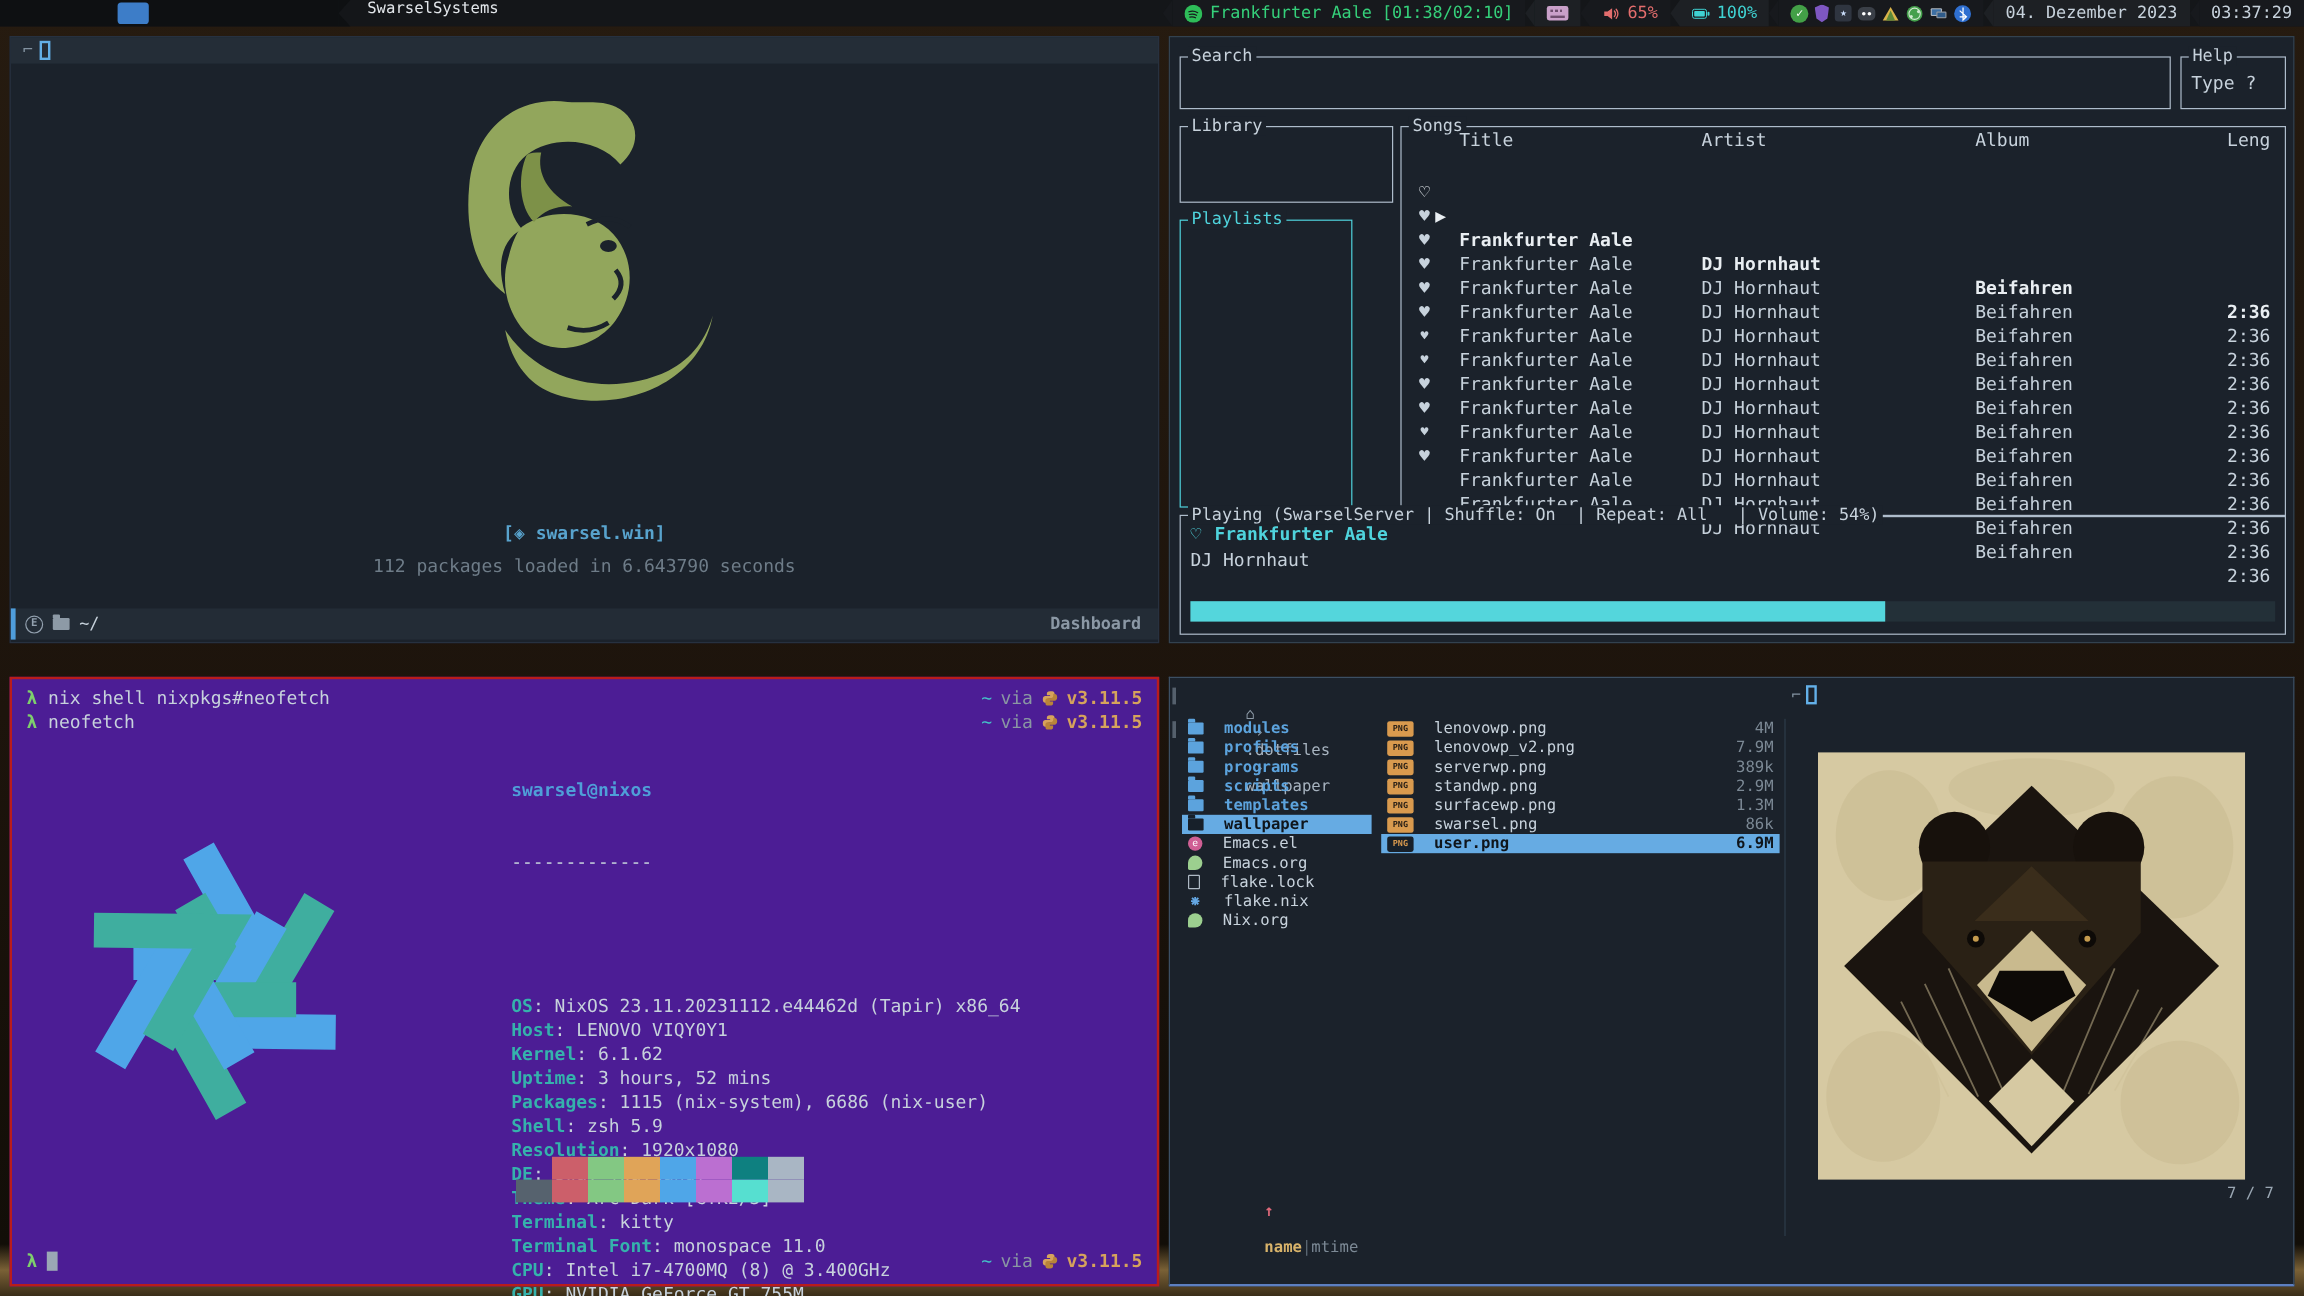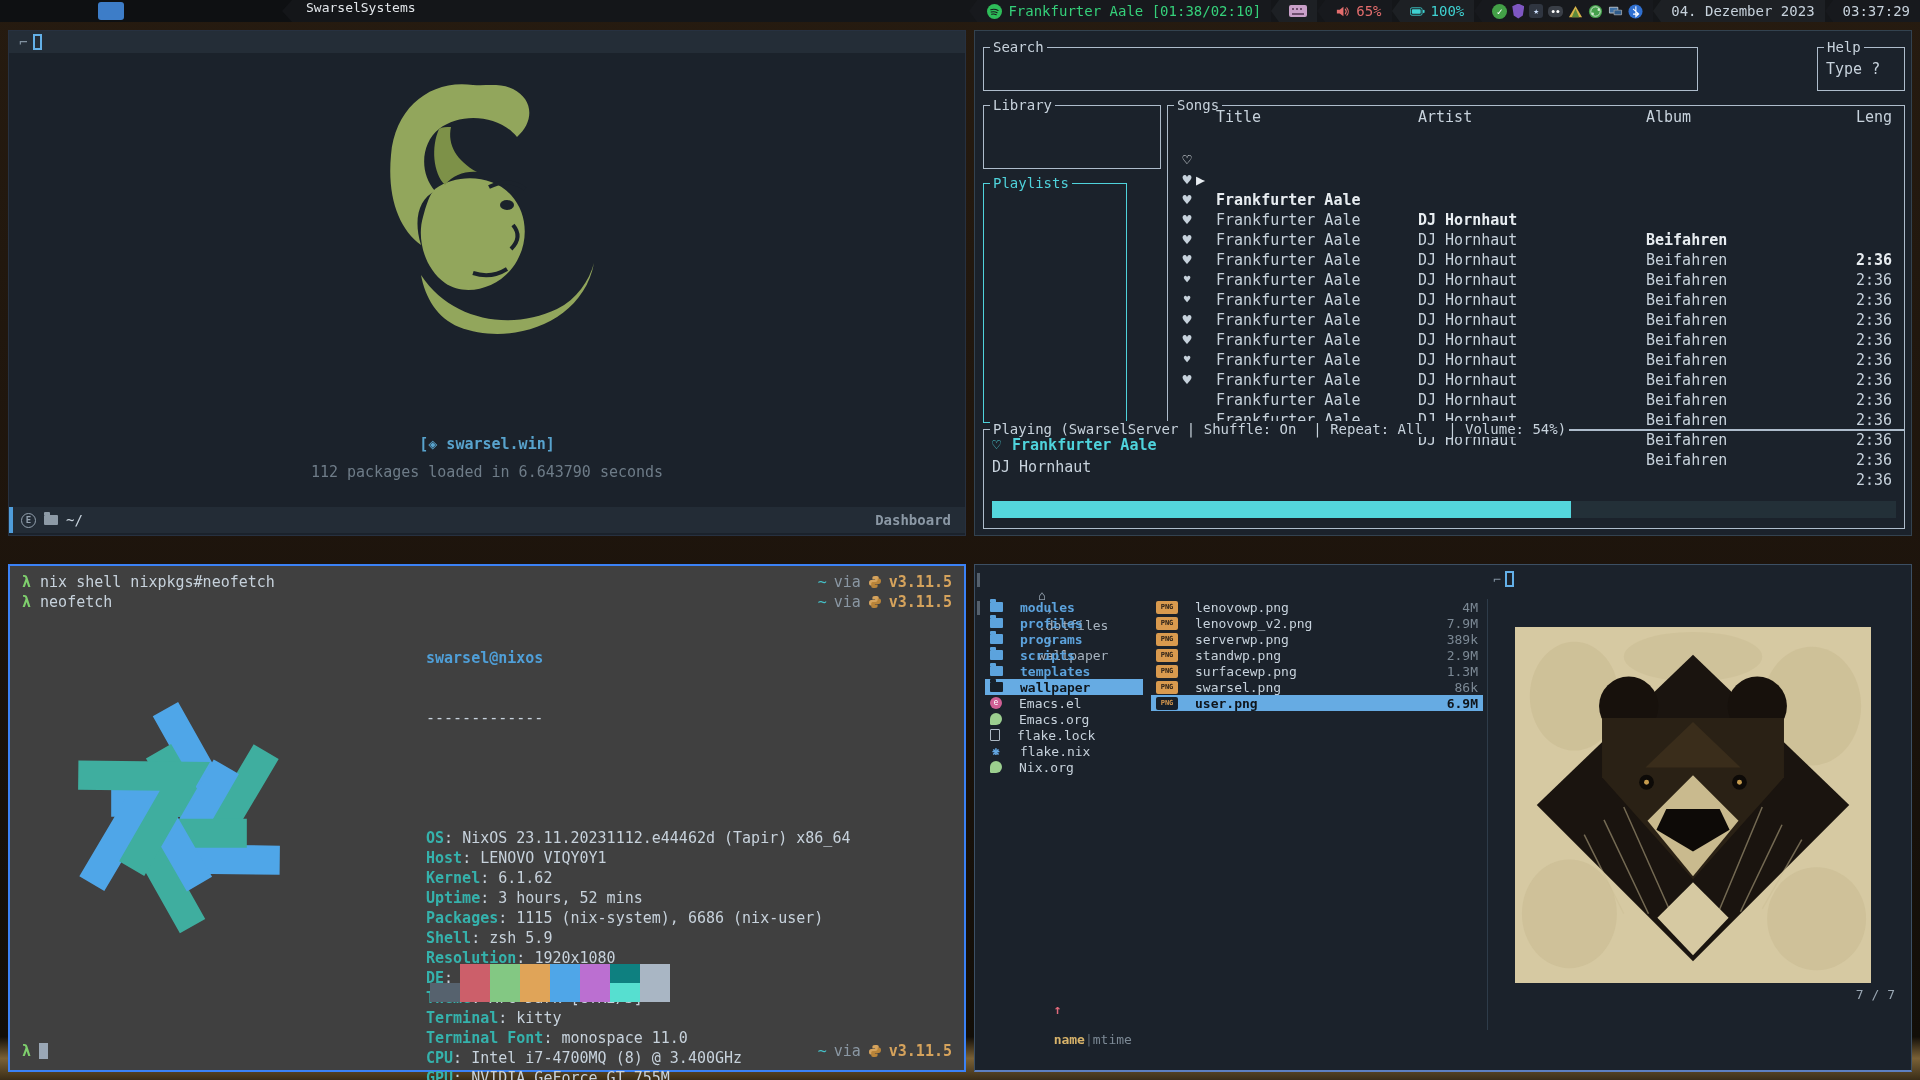--- a/index.html
+++ b/index.html
@@ -31,21 +31,21 @@
   .darksq { width:14px; height:14px; background:#2f3540; border-radius:3px; color:#cfe2ff; font-size:9px; display:flex; align-items:center; justify-content:center; }
   .keyboard-icon { width:18px; height:12px; background:#c9a0c9; border-radius:2px; position:relative; }
   .keyboard-icon::before { content:""; position:absolute; left:3px; top:3px; width:12px; height:2px;
      background:linear-gradient(90deg,#6e4e6e 0 2px,transparent 2px 4px,#6e4e6e 4px 6px,transparent 6px 8px,#6e4e6e 8px 10px,transparent 10px 12px); }
   .keyboard-icon::after { content:""; position:absolute; left:3px; bottom:2px; width:12px; height:2px; background:#6e4e6e; }
 
   
   .win { position:absolute; background:#1b222b; }
   #win-emacs { left:8px;  top:30px;  width:958px; height:506px; border:1px solid #273140; }
   #win-music { left:974px; top:30px;  width:938px; height:506px; border:1px solid #33424f; }
-  #win-term  { left:8px;  top:564px; width:958px; height:508px; border:2px solid #3b82f6; background:#404040; }
+  #win-term  { left:8px;  top:564px; width:958px; height:508px; border:2px solid #b91c1c; background:#4c1d95; }
   #win-files { left:974px; top:564px; width:938px; height:508px; border:1px solid #3c4f63; border-bottom:2px solid #5d7fc0; }
 
   
   #em-header { height:22px; background:#242d37; display:flex; align-items:center; padding-left:10px; gap:6px; color:#8292a0; font-size:14px; }
   .cursor-box { width:9px; height:16px; border:2px solid #63b0e8; }
   #em-face { position:absolute; left:352px; top:46px; }
   #em-welcome { position:absolute; top:348px; width:100%; text-align:center; color:#a7b8c4; font-size:15px; }
   #em-links { position:absolute; top:380px; width:100%; text-align:center; color:#58a3cd; font-weight:bold; font-size:15px; }
   #em-links .lnk { margin:0 5px; }
   #em-link2 { position:absolute; top:404px; width:100%; text-align:center; color:#58a3cd; font-weight:bold; font-size:15px; }
@@ -54,21 +54,21 @@
   #em-modeline .accent { width:4px; height:100%; background:#4f9ddb; }
   .circle-e { width:15px; height:15px; border-radius:50%; border:1.5px solid #93a1af; color:#93a1af; font-size:9px; display:flex; align-items:center; justify-content:center; font-weight:bold; }
   .folder-glyph { width:14px; height:10px; background:#8d9aa6; border-radius:1px; position:relative; }
   .folder-glyph::before { content:""; position:absolute; top:-3px; left:0; width:6px; height:3px; background:#8d9aa6; border-radius:1px 1px 0 0; }
   #em-mode { margin-left:auto; margin-right:14px; color:#8b98a5; font-weight:bold; }
 
   
   .box { position:absolute; border:1px solid #aebccb; }
   .box-title { position:absolute; top:-9px; left:6px; background:#1b222b; padding:0 3px; color:#c7d2dc; font-size:14px; white-space:pre; }
   #music { font-size:15px; }
-  #m-search { left:8px; top:16px; width:715px; height:44px; }
+  #m-search { left:8px; top:16px; width:826px; height:44px; }
   #m-help { left:842px; top:16px; width:88px; height:44px; }
   #m-help .help-body { padding:12px 8px 0 8px; }
   #m-library { left:8px; top:74px; width:178px; height:64px; }
   #m-library .li, #m-playlists .li { height:20px; line-height:20px; padding-left:8px; white-space:pre; }
   #m-library .items { padding-top:4px; }
   #m-playlists { left:8px; top:152px; width:144px; height:240px; border-color:#4fd3dc; }
   #m-playlists .box-title { color:#4fd3dc; }
   #m-playlists .items { padding-top:4px; }
   .li.bold { font-weight:bold; color:#dfe8ee; }
   .li.active { color:#3fd6de; font-weight:bold; }

